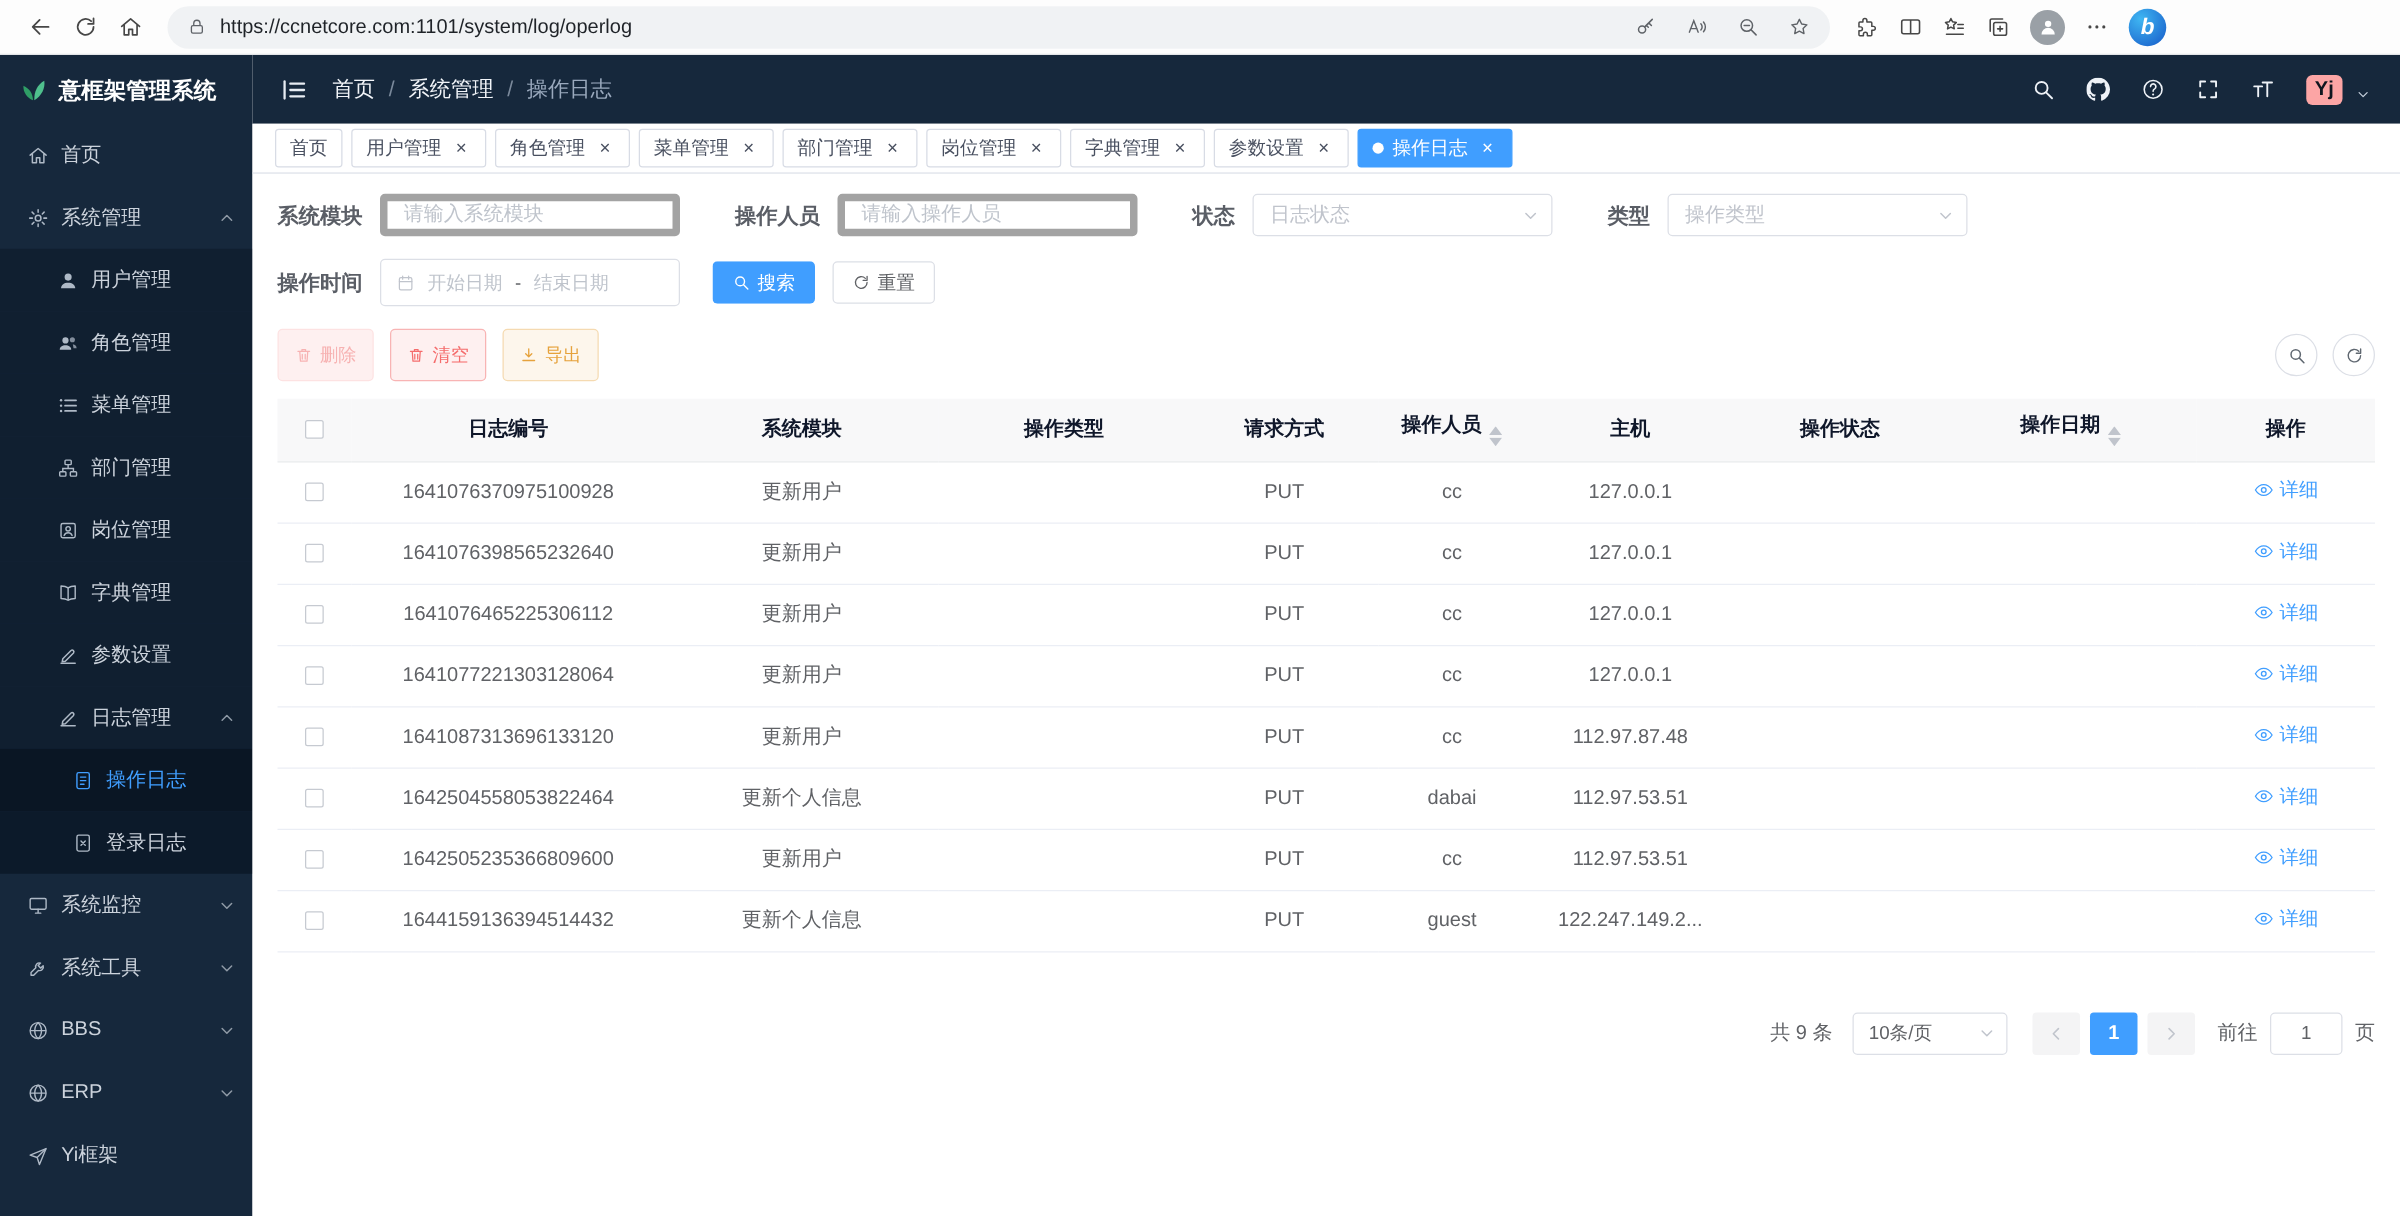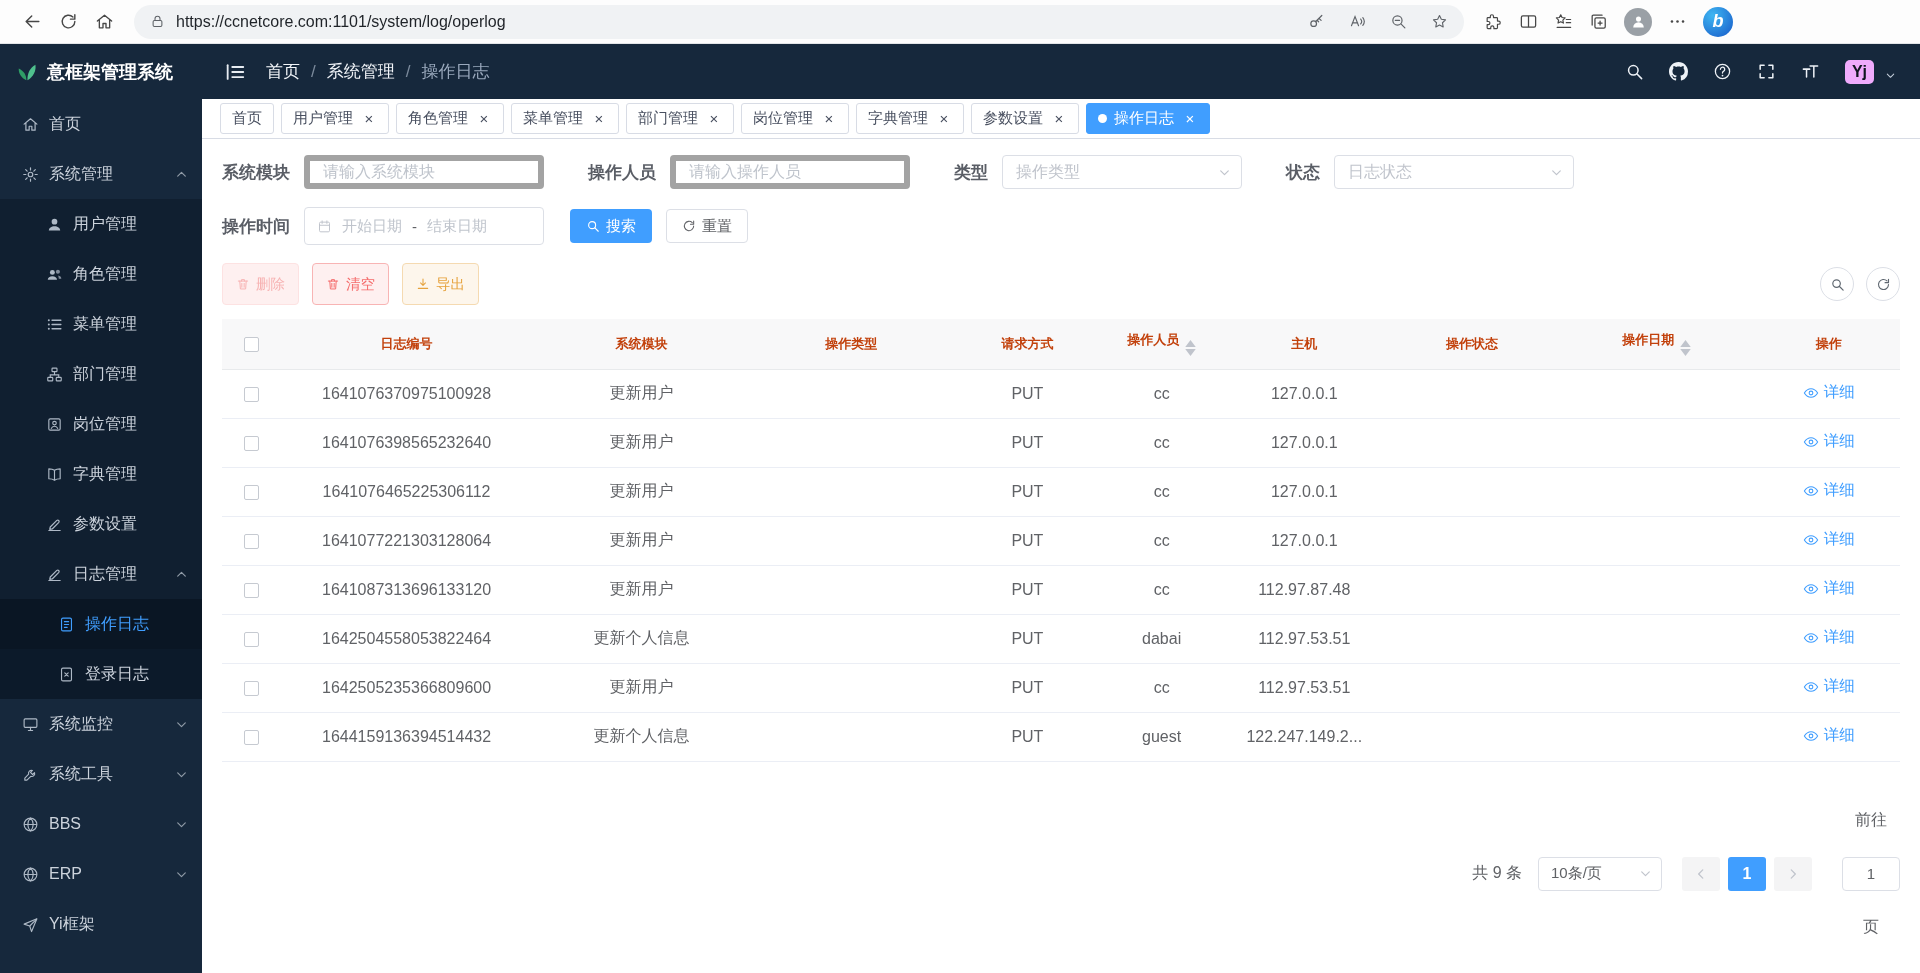--- a/index.html
+++ b/index.html
@@ -36,21 +36,21 @@
 
   .main { flex:1; display:flex; flex-direction:column; min-width:0; }
   .app-header { height:55px; background:#16283c; display:flex; align-items:center; padding:0 24px 0 22px; color:#eef2f7; flex-shrink:0; }
   .hamburger { width:22px; height:22px; color:#e7ecf2; cursor:pointer; }
   .breadcrumb { display:flex; align-items:center; gap:11px; margin-left:20px; font-size:17px; }
   .crumb { color:#f2f5f9; cursor:pointer; }
   .crumb.muted { color:#9aa9bd; cursor:default; }
   .crumb-sep { color:#7b8a9c; }
   .header-actions { margin-left:auto; display:flex; align-items:center; gap:25px; }
   .header-actions svg { width:19px; height:19px; cursor:pointer; }
-  .ylogo { background:#f0abfc; color:#10161f; border-radius:5px; padding:3px 7px; font-weight:700; font-size:16px; cursor:pointer; }
+  .ylogo { background:#fca5a5; color:#10161f; border-radius:5px; padding:3px 7px; font-weight:700; font-size:16px; cursor:pointer; }
   .ylogo-caret { width:11px !important; height:11px !important; color:#c6d0dc; align-self:flex-end; margin-left:-14px; margin-bottom:3px; }
 
   
   .tabbar { height:40px; background:#fff; border-bottom:1px solid #d8dce5; box-shadow:0 1px 3px rgba(0,0,0,.06); display:flex; align-items:center; padding:0 18px; gap:7px; flex-shrink:0; }
   .tag { height:31px; display:inline-flex; align-items:center; gap:4px; padding:0 11px; border:1px solid #d8dce5; background:#fff; color:#495060; font-size:15px; border-radius:3px; cursor:pointer; white-space:nowrap; }
   .tag.active { background:#409eff; border-color:#409eff; color:#fff; }
   .tag .dot { width:9px; height:9px; border-radius:50%; background:#fff; margin-right:3px; }
   .tclose { font-size:15px; line-height:1; margin-left:4px; width:16px; height:16px; border-radius:50%; display:flex; align-items:center; justify-content:center; }
 
   
@@ -74,34 +74,34 @@
   .btn-del { background:#fef0f0; border-color:#fde2e2; color:#f7b2b2; cursor:not-allowed; }
   .btn-clear { background:#fef0f0; border-color:#f8b4b4; color:#f56c6c; }
   .btn-export { background:#fdf6ec; border-color:#f5dab1; color:#e6a23c;justify-content:center; }
 
   .toolbar { display:flex; align-items:center; gap:13px; margin-bottom:14px; }
   .tool-right { margin-left:auto; display:flex; gap:12px; }
   .icon-circle { width:34px; height:34px; border-radius:50%; border:1px solid #dcdfe6; background:#fff; color:#5f6770; display:flex; align-items:center; justify-content:center; cursor:pointer; }
   .icon-circle svg { width:15px; height:15px; }
 
   table.log-table { width:100%; border-collapse:collapse; table-layout:fixed; }
-  .log-table th { background:#f8f8f9; border-bottom:1px solid #e8eaec; height:50px; font-size:13px; color:#c2410c; font-weight:700; text-align:center; padding:0 6px; white-space:nowrap; }
+  .log-table th { background:#f8f8f9; border-bottom:1px solid #e8eaec; height:50px; font-size:16px; color:#0f172a; font-weight:700; text-align:center; padding:0 6px; white-space:nowrap; }
   .log-table td { height:49px; border-bottom:1px solid #ebeef5; font-size:16px; color:#606266; text-align:center; padding:0 6px; overflow:hidden; white-space:nowrap; text-overflow:ellipsis; }
   .checkbox { width:15px; height:15px; border:1px solid #c6cad1; border-radius:2px; background:#fff; display:inline-block; vertical-align:middle; cursor:pointer; }
   .sorters { display:inline-flex; flex-direction:column; gap:2px; margin-left:6px; vertical-align:-3px; }
   .sorters svg { width:11px; height:7px; color:#c0c4cc; cursor:pointer; }
   .detail-link { color:#409eff; display:inline-flex; align-items:center; gap:5px; cursor:pointer; font-size:15.5px; }
   .detail-link svg { width:16px; height:16px; }
 
   .pagination { display:flex; align-items:center; justify-content:flex-end; margin-top:48px; font-size:16px; color:#606266; }
   .pg-sel { width:124px; height:34px; border:1px solid #dcdfe6; border-radius:4px; display:flex; align-items:center; justify-content:space-between; padding:0 9px 0 12px; margin:0 16px; font-size:15px; color:#606266; background:#fff; cursor:pointer; }
   .pg-arrow { width:38px; height:34px; background:#f4f4f5; border-radius:3px; display:flex; align-items:center; justify-content:center; color:#c0c4cc; margin:0 4px; cursor:pointer; }
   .pg-arrow svg { width:14px; height:14px; }
   .pg-num { min-width:38px; height:34px; background:#409eff; color:#fff; border-radius:3px; display:flex; align-items:center; justify-content:center; font-weight:700; margin:0 4px; cursor:pointer; }
-  .pg-goto { display:flex; align-items:center; gap:26px; margin-left:26px;flex-direction:column; }
+  .pg-goto { display:flex; align-items:center; gap:10px; margin-left:14px; }
   .pg-input { width:58px; height:34px; border:1px solid #dcdfe6; border-radius:4px; text-align:center; font-size:15px; color:#606266; outline:none; font-family:inherit; }
 </style>
 </head>
 <body>
 
 <svg width="0" height="0" style="position:absolute">
   <defs>
     <symbol id="i-back" viewBox="0 0 24 24">
         <path d="M20 12H5M11 5l-7 7 7 7" stroke="currentColor" stroke-width="1.8" fill="none" stroke-linecap="round" stroke-linejoin="round"></path>
       </symbol>
@@ -553,32 +553,32 @@
       <div class="filter-row">
         <div class="f-item">
           <span class="f-label">系统模块</span>
           <input class="el-input" placeholder="请输入系统模块" style="">
         </div>
         <div class="f-item">
           <span class="f-label">操作人员</span>
           <input class="el-input" placeholder="请输入操作人员" style="">
         </div>
         <div class="f-item">
-          <span class="f-label">类型</span>
+          <span class="f-label">状态</span>
           <div class="el-select">
-            <span>操作类型</span>
+            <span>日志状态</span>
             <svg class="sel-caret">
                 <use href="#i-chevdown"></use>
               </svg>
           </div>
         </div>
         <div class="f-item">
-          <span class="f-label">状态</span>
+          <span class="f-label">类型</span>
           <div class="el-select">
-            <span>日志状态</span>
+            <span>操作类型</span>
             <svg class="sel-caret">
                 <use href="#i-chevdown"></use>
               </svg>
           </div>
         </div>
       </div>
 
       <div class="filter-row">
         <div class="f-item" style="margin-right:0">
           <span class="f-label">操作时间</span>

